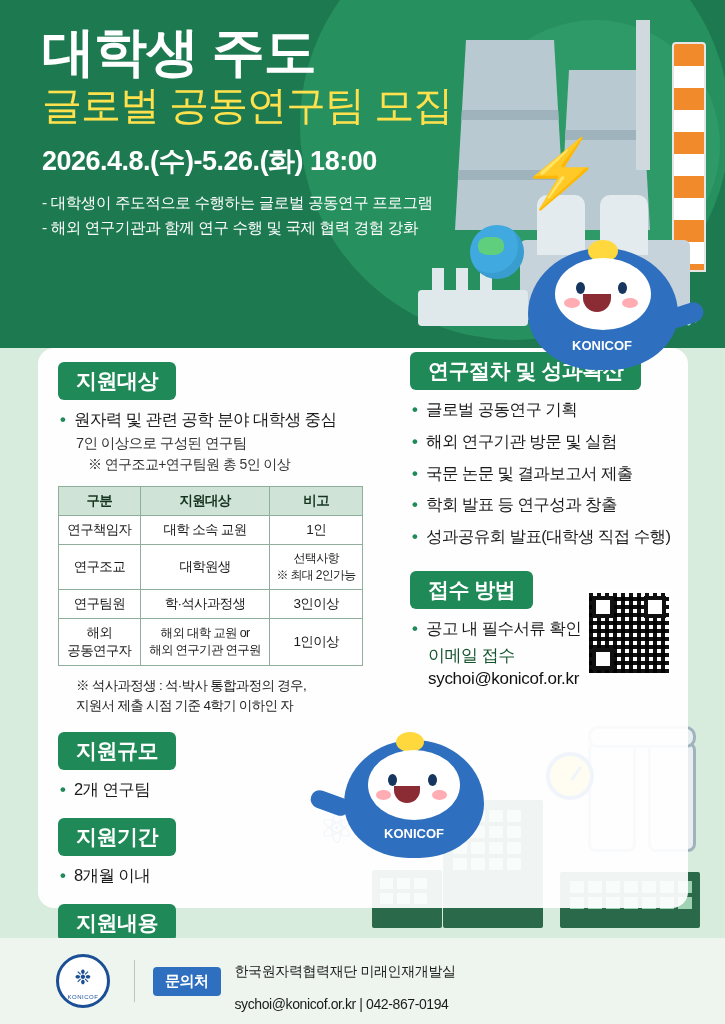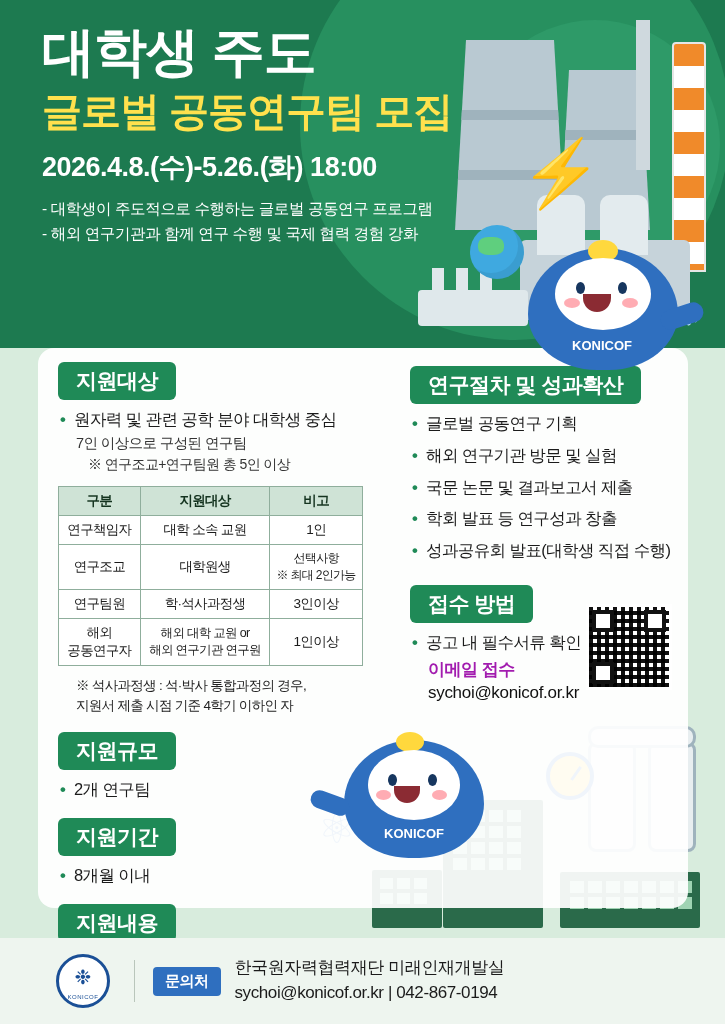--- a/index.html
+++ b/index.html
@@ -70,22 +70,22 @@
   .header { position: absolute; left: 42px; top: 18px; width: 470px; z-index: 6; }
   .year {
     font-size: 62px; font-weight: bold; color: #fff; letter-spacing: 4px;
     line-height: 1; text-shadow: 0 2px 0 rgba(0,0,0,0.08);
   }
   .line2 {
     font-size: 53px; font-weight: bold; color: #ffffff; line-height: 1.12;
     margin-top: 4px; letter-spacing: -1px;
   }
   .line3 {
-    font-size: 40px; font-weight: bold; color: #ffe14d; line-height: 1.2;
-    margin-top: 6px; letter-spacing: -1px;
+    font-size: 40px; font-weight: normal; color: #ffe14d; line-height: 1.2;
+    letter-spacing: -1px;
   }
   .dates {
     font-size: 27px; font-weight: bold; color: #ffffff; margin-top: 14px; letter-spacing: -0.5px;
   }
   .bullets { margin-top: 12px; }
   .bullets div {
     font-size: 15.5px; color: #ffffff; line-height: 1.6; letter-spacing: -0.4px;
   }
 
   
@@ -149,36 +149,36 @@
     content: "•"; position: absolute; left: 2px; top: 0; color: #1f8a57; font-weight: bold;
   }
   .sub {
     font-size: 14.5px; color: #333; letter-spacing: -0.6px; padding-left: 18px; margin-top: 2px;
   }
   .note {
     font-size: 14px; color: #333; letter-spacing: -0.6px; margin-top: 3px; padding-left: 30px;
   }
 
   .col-left { position: absolute; left: 20px; top: 14px; width: 330px; }
-  .col-right { position: absolute; left: 372px; top: 18px; width: 270px; }
+  .col-right { position: absolute; left: 372px; top: 4px; width: 270px; }
 
   table.reqs {
     border-collapse: collapse; margin-top: 12px; width: 305px;
     font-size: 13.5px; letter-spacing: -0.7px;
   }
   table.reqs th {
     background: #cfe3d6; border: 1px solid #8fae9c; padding: 5px 2px; font-weight: bold; color: #14331f;
   }
   table.reqs td {
     border: 1px solid #8fae9c; padding: 5px 2px; text-align: center; color: #1b1b1b; background: #fff;
   }
 
   .note2 { font-size: 13.5px; color: #222; letter-spacing: -0.7px; line-height: 1.5; margin-top: 10px; padding-left: 18px; }
 
-  .email-strong { font-size: 17px; font-weight: bold; color: #a21caf; letter-spacing: -0.5px; }
+  .email-strong { font-size: 17px; font-weight: normal; color: #14532d; letter-spacing: -0.5px; }
   .email-addr { font-size: 17px; color: #111; letter-spacing: -0.3px; }
 
   .qr {
     position: absolute; right: 8px; top: 238px;
     width: 86px; height: 86px;
     background:
       repeating-linear-gradient(90deg, #111 0 4px, #fff 4px 8px),
       repeating-linear-gradient(0deg, #111 0 4px, #fff 4px 8px);
     background-blend-mode: multiply;
     border: 3px solid #fff;
@@ -223,21 +223,21 @@
   .logo-mark em { position: absolute; left: 0; right: 0; bottom: 5px; text-align: center; color: #1a4f96; font-size: 6px; font-style: normal; letter-spacing: .5px; }
   .logo-text { margin-left: 12px; }
   .logo-kr { font-size: 22px; font-weight: bold; color: #15366b; letter-spacing: -1px; }
   .logo-en { font-size: 8.5px; color: #15366b; letter-spacing: .2px; margin-top: 2px; }
   .divider { width: 1px; height: 42px; background: #b9c6bb; margin: 0 18px 0 24px; }
   .contact-badge {
     background: #2f6fbf; color: #fff; font-size: 15px; font-weight: bold;
     padding: 5px 12px; border-radius: 4px; letter-spacing: -0.5px;
   }
   .contact-lines { margin-left: 14px; }
-  .contact-lines div { font-size: 17px; color: #1b1b1b; line-height: 1.45; letter-spacing: -0.4px; }
+  .contact-lines div { font-size: 14px; color: #1b1b1b; line-height: 1.45; letter-spacing: -0.4px; margin-top: 13px; }
 </style>
 </head>
 <body>
 
 <div class="poster">
 
   <div class="bg-circle bg-c1"></div>
   <div class="bg-circle bg-c2"></div>
 
   <div class="cool-tower" style="left:455px; top:40px;">

